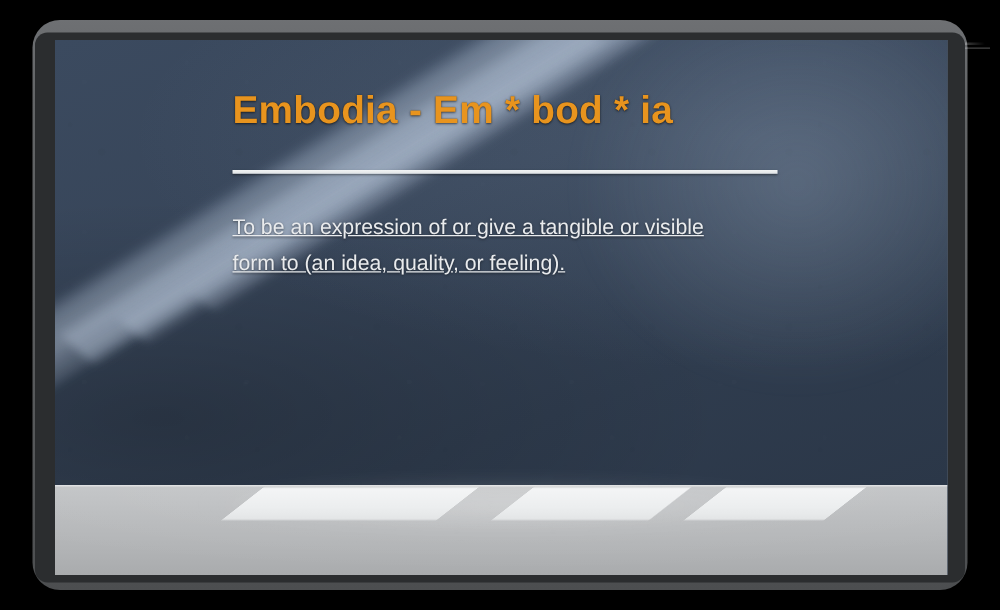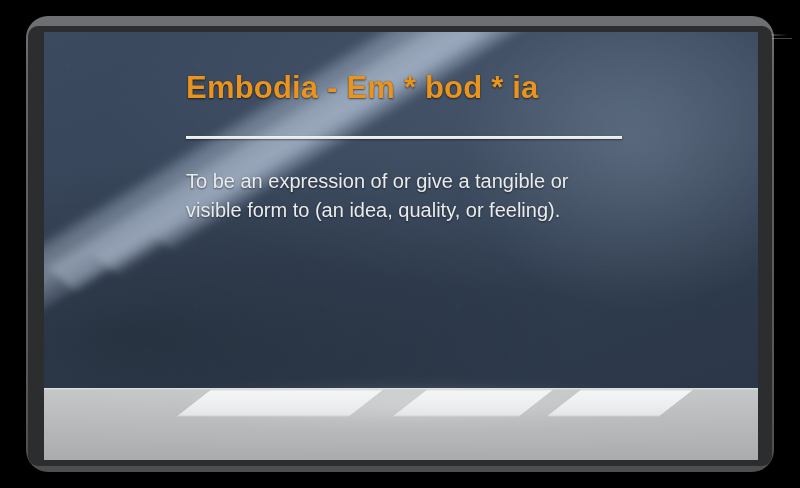--- a/index.html
+++ b/index.html
@@ -241,26 +241,27 @@
   .rule {
     margin: 30px 0 0 0;
     width: 436px;
     height: 3px;
     border: 0;
     background: linear-gradient(180deg, #f2f4f5 0%, #dfe2e4 100%);
     box-shadow: 0 1px 2px rgba(0,0,0,0.45);
   }
   .definition {
     margin: 28px 0 0 0;
-    font-size: 20px;
+    font-size: 17px;
     line-height: 29px;
     font-weight: 400;
     color: #e9ebed;
     text-shadow: 0 1px 2px rgba(0,0,0,0.5);
     width: 400px;
+    text-decoration: underline;
   }
 </style>
 </head>
 <body>
 
 <div class="stage">
 
   <div class="device-frame">
     <div class="frame-highlight"></div>
     <div class="frame-highlight-2"></div>

